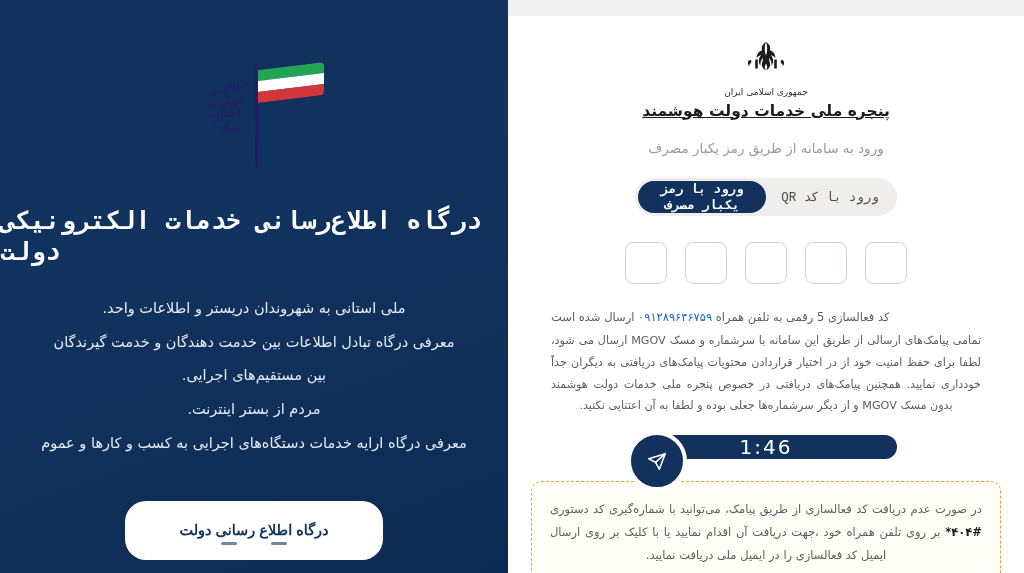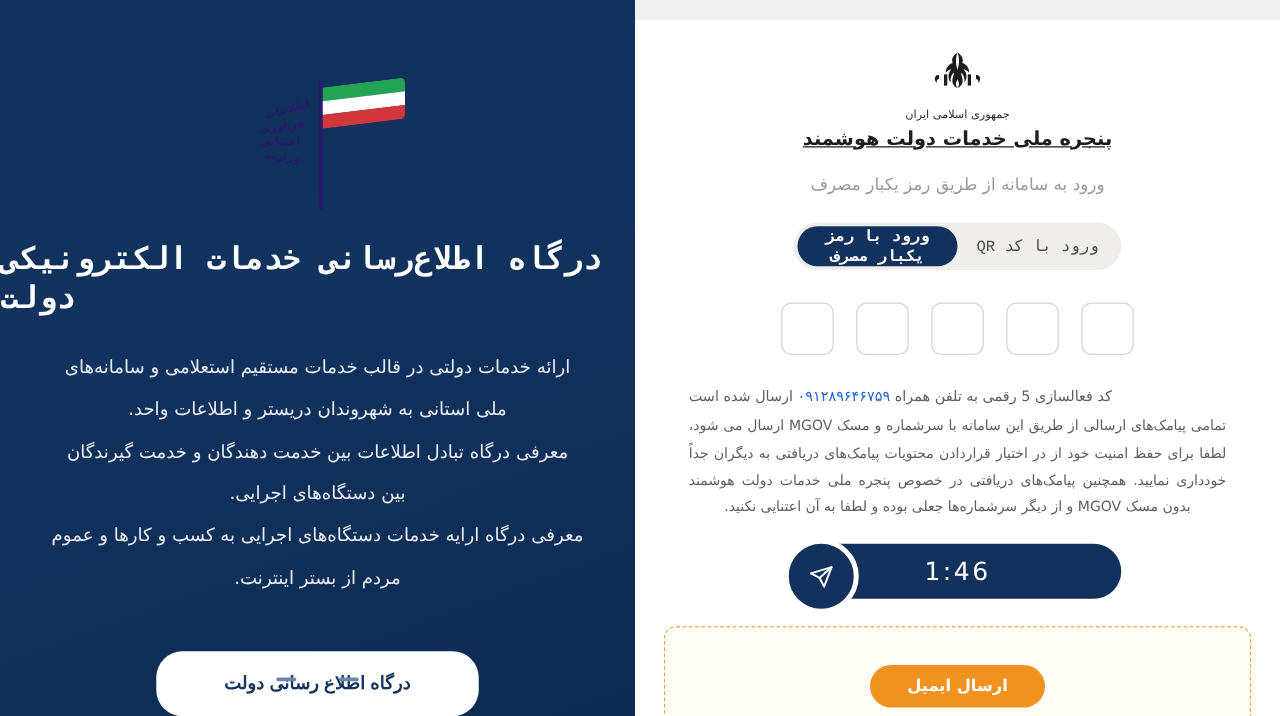--- a/index.html
+++ b/index.html
@@ -329,26 +329,25 @@
         <span class="c1">اطلاعات</span>
         <span class="c2">فن‌آوری</span>
         <span class="c3">اعتنایی</span>
         <span class="c4">وزارت</span>
       </div>
     </div>
 
     <div class="left-title">درگاه اطلاع‌رسانی خدمات الکترونیکی دولت</div>
 
     <div class="left-desc">
-      <p>ارائه خدمات دولتی در قالب خدمات مستقیم استعلامی و سامانه‌های</p>
       <p>ملی استانی به شهروندان دریستر و اطلاعات واحد.</p>
       <p>معرفی درگاه تبادل اطلاعات بین خدمت دهندگان و خدمت گیرندگان</p>
-      <p>بین دستگاه‌های اجرایی.</p>
+      <p>بین مستقیم‌های اجرایی.</p>
+      <p>مردم از بستر اینترنت.</p>
       <p>معرفی درگاه ارایه خدمات دستگاه‌های اجرایی به کسب و کارها و عموم</p>
-      <p>مردم از بستر اینترنت.</p>
     </div>
 
     <button class="cta-button">درگاه اطلاع رسانی دولت</button>
 
     <div class="dots">
       <i></i>
       <i class="active"></i>
       <i></i>
     </div>
   </div>
@@ -397,17 +396,22 @@
       <span class="timer-text">1:46</span>
       <span class="resend-circle">
         <svg width="22" height="22" viewBox="0 0 24 24" fill="none" stroke="#ffffff" stroke-width="1.7" stroke-linecap="round" stroke-linejoin="round">
           <path d="M21 4 L10.5 13.5"></path>
           <path d="M21 4 L14.5 21 L10.5 13.5 L3 9.5 Z"></path>
         </svg>
       </span>
     </div>
 
     <div class="email-card">
+      <p>
+        <span>در صورت عدم دریافت کد فعالسازی از طریق پیامک، می‌توانید با شماره‌گیری کد دستوری</span>
+        <span class="code">*۴۰۴#</span>
+        <span>بر روی تلفن همراه خود ،جهت دریافت آن اقدام نمایید یا با کلیک بر روی ارسال ایمیل کد فعالسازی را در ایمیل ملی دریافت نمایید.</span>
+      </p>
       <button class="email-button">ارسال ایمیل</button>
     </div>
 
   </div>
 </div>
 
 </body></html>

